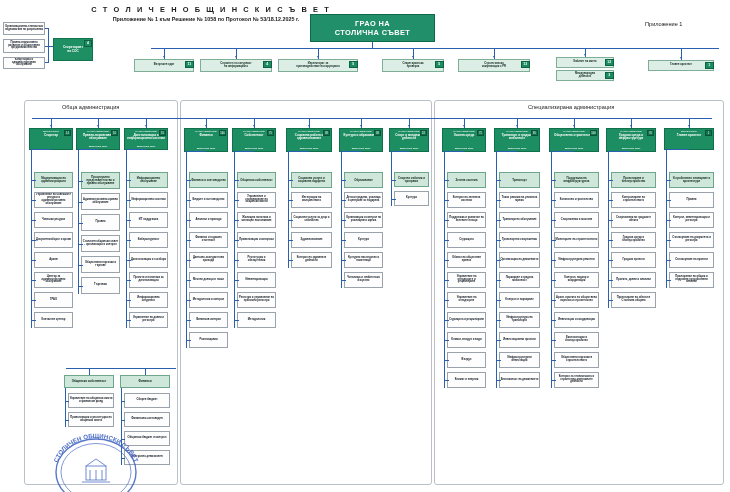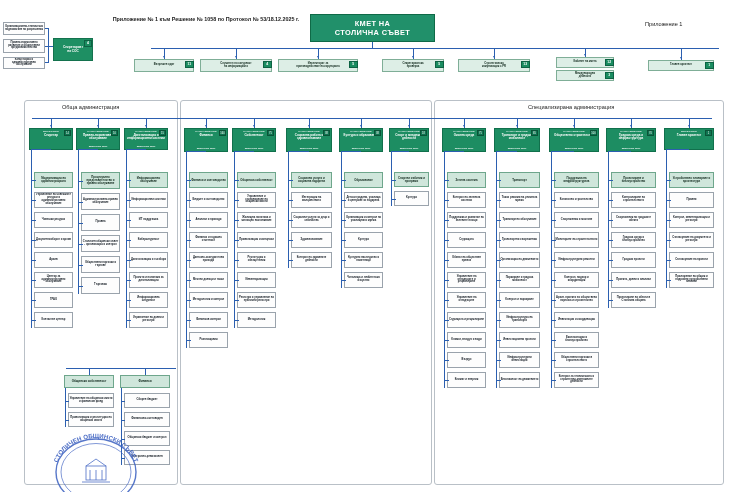--- a/index.html
+++ b/index.html
@@ -48,26 +48,27 @@
 
   
   .stamp{position:absolute;left:42px;top:432px;width:108px;height:62px;}
   .stamp svg{width:100%;height:100%;}
 </style>
 </head>
 <body>
 
 <div id="root">
 
+  <div class="hdr-title">С Т О Л И Ч Е Н   О Б Щ И Н С К И   С Ъ В Е Т</div>
   <div class="hdr-sub">Приложение № 1 към Решение № 1058 по Протокол № 53/18.12.2025 г.</div>
   <div class="hdr-sub2">л.1 от вс.л.1</div>
   <div class="annex">Приложение 1</div>
 
   <div class="bx top-box" style="left:310px;top:14px;width:125px;height:28px;flex-direction:column;">
-    <div>КМЕТ НА</div>
+    <div>ГРАО НА</div>
     <div>СТОЛИЧНА СЪВЕТ</div>
   </div>
 
   <div class="bx grn" style="left:53px;top:38px;width:40px;height:23px;flex-direction:column;font-size:3.2px;">
     <div>Секретариат</div>
     <div>на СОС</div>
   </div>
   <div class="badge" style="left:84px;top:40px;width:6px;height:4.6px;">4</div>
 
   <div class="bx white" style="left:3px;top:22px;width:42px;height:13px;">Организационно-техническо подпомагане на разрешения</div>

